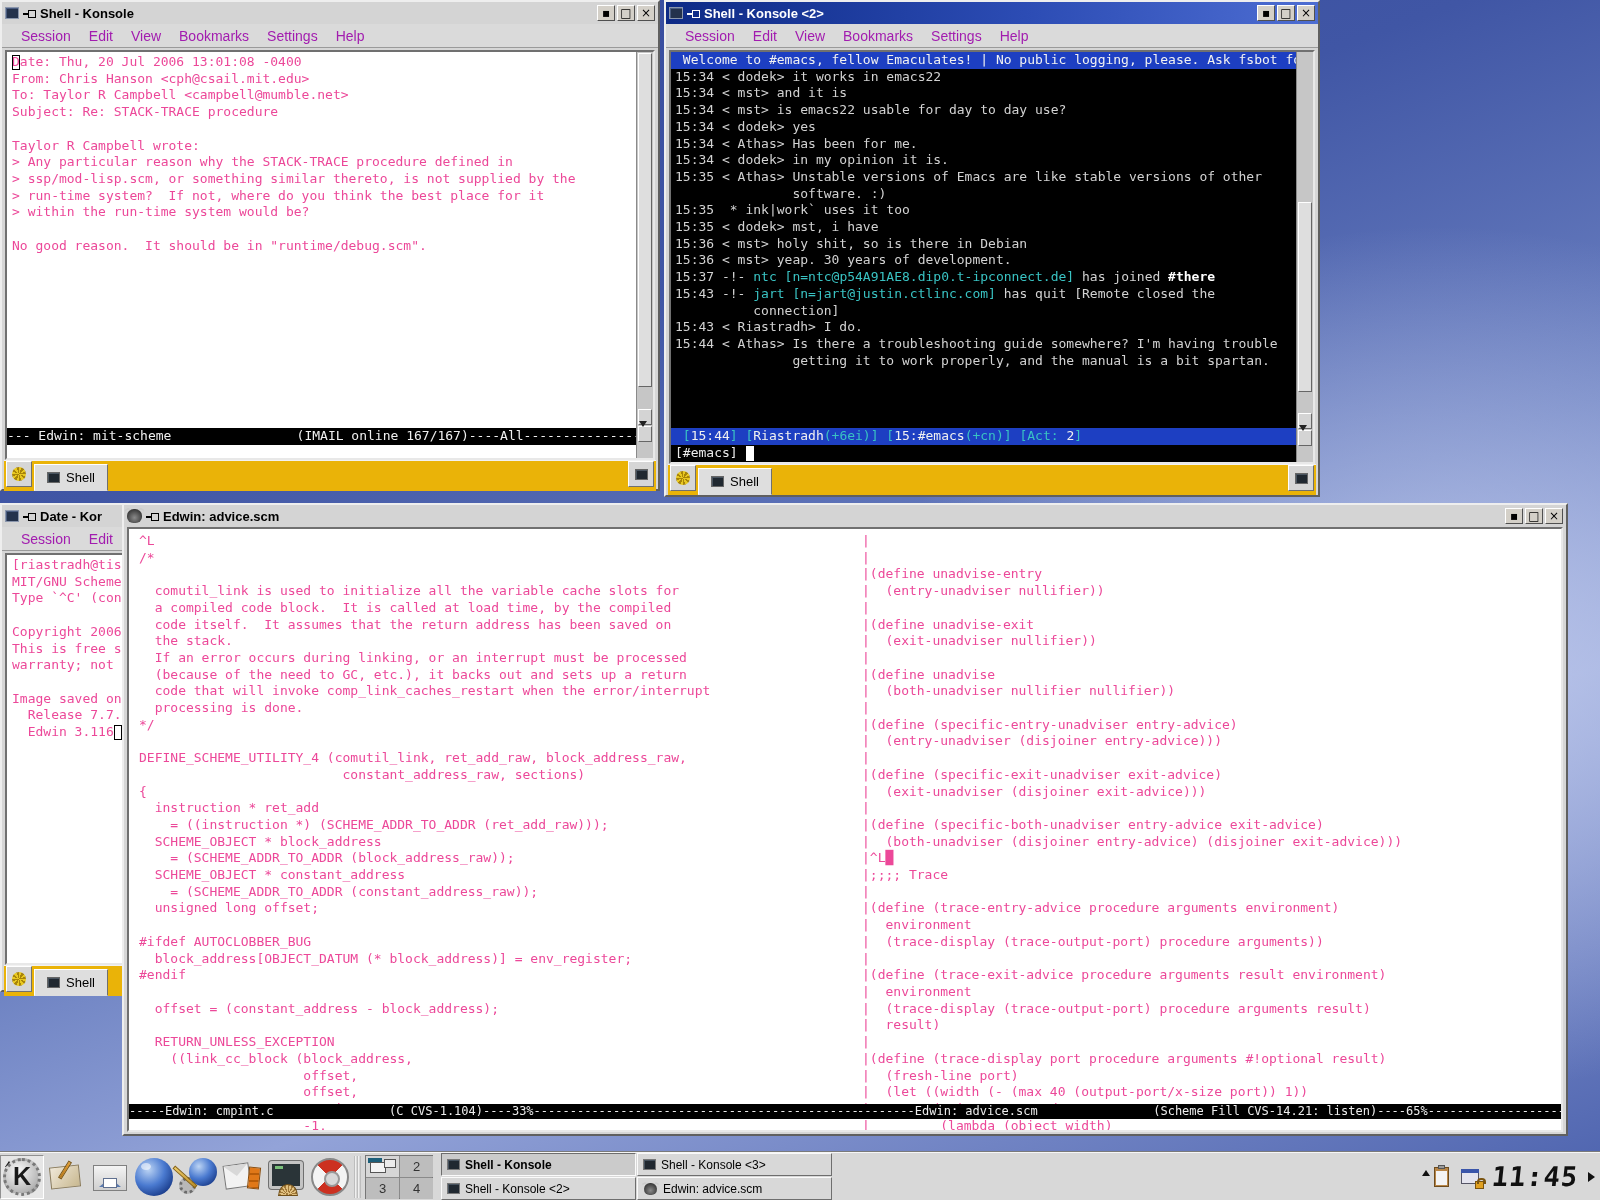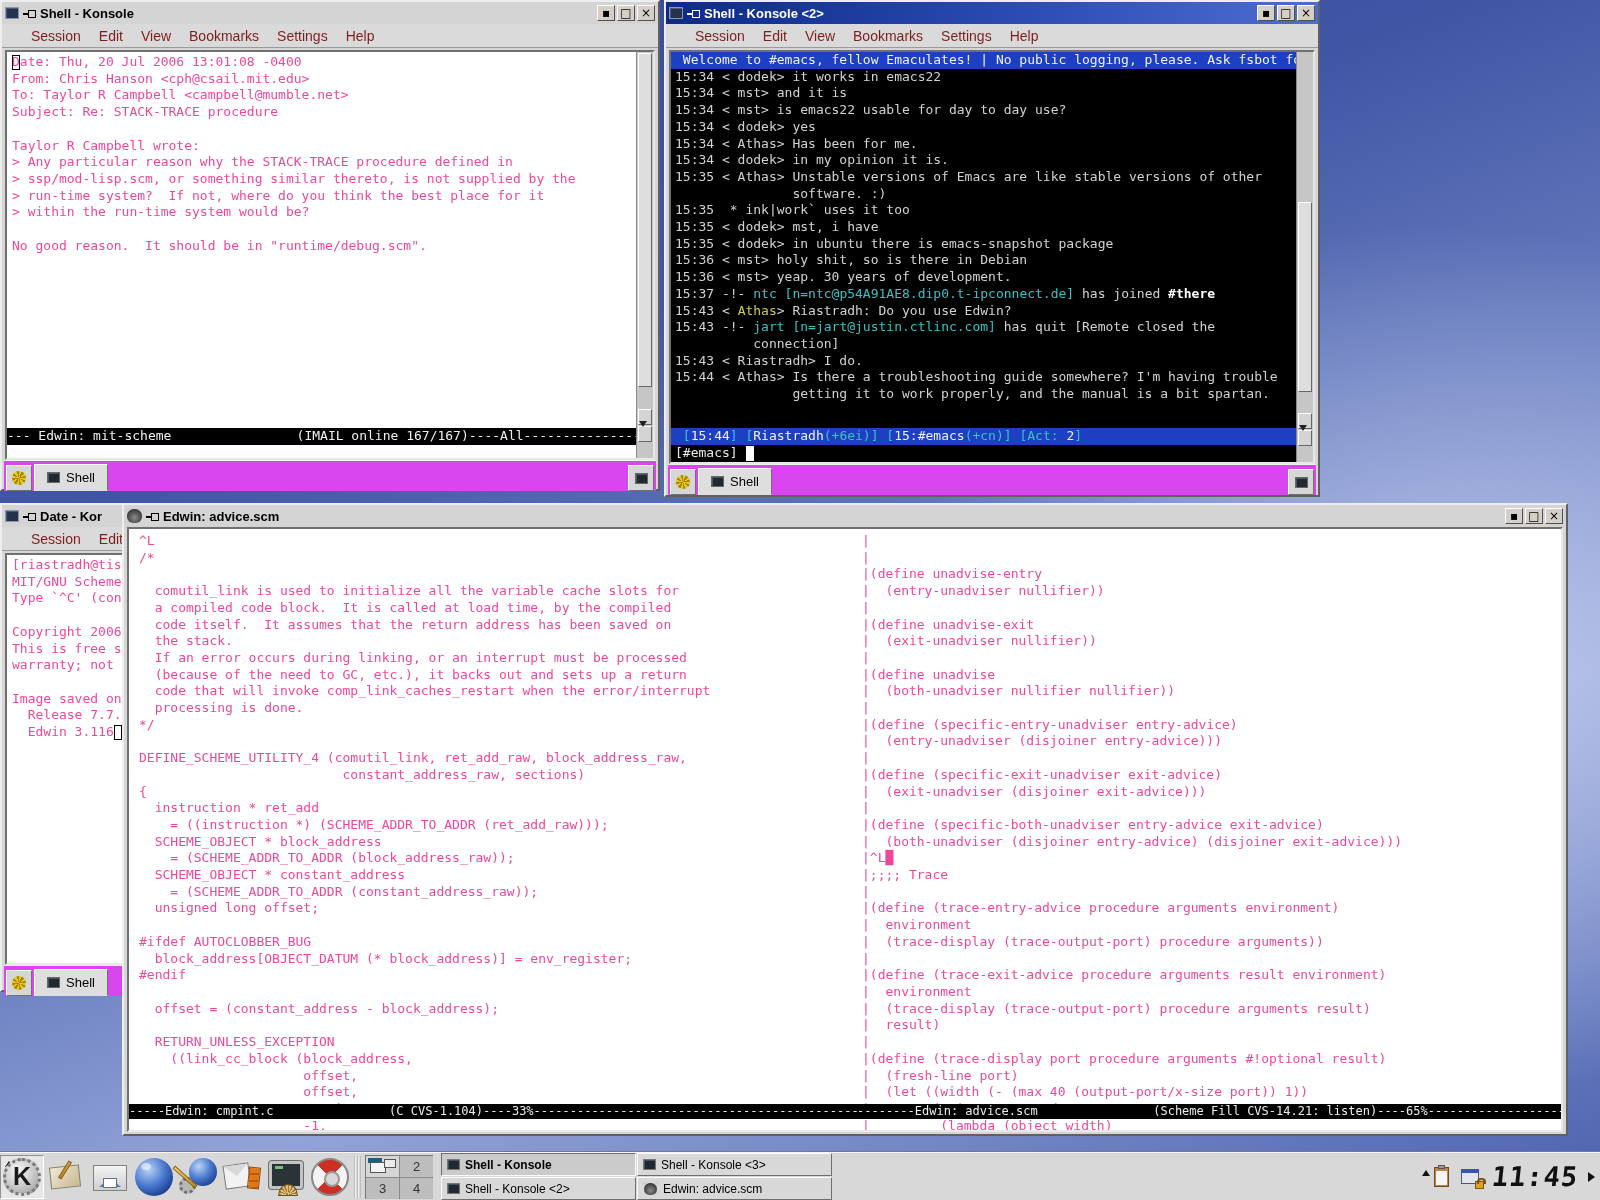--- a/index.html
+++ b/index.html
@@ -22,40 +22,40 @@
     box-shadow:inset 1px 1px 0 #4a5c80; flex:0 0 auto; }
   .pin { width:13px; height:9px; position:relative; flex:0 0 auto; }
   .pin::before { content:""; position:absolute; left:0; top:4px; width:6px; height:2px; background:currentColor; }
   .pin::after { content:""; position:absolute; right:0; top:1px; width:6px; height:6px; border:1px solid currentColor; }
   .wtitle { white-space:nowrap; overflow:hidden; }
   .wbtns { margin-left:auto; display:flex; gap:2px; }
   .wbtn { width:18px; height:16px; background:#d4d0c8; border:1px solid;
     border-color:#ffffff #505050 #505050 #ffffff; color:#000;
     font:12px/14px "DejaVu Sans", sans-serif; text-align:center; font-weight:normal; }
   .menubar { height:24px; background:#dadada; border-bottom:1px solid #9a9a9a;
-    display:flex; align-items:center; padding-left:20px; font-size:14px; color:#7f1d1d; overflow:hidden; }
+    display:flex; align-items:center; padding-left:10px; font-size:14px; color:#a21caf; overflow:hidden; }
   .menuitem { padding:0 9px; white-space:nowrap; }
 
   .term { position:absolute; left:3px; right:3px; background:#fff; overflow:hidden;
     border:2px solid; border-color:#707070 #e8e8e8 #e8e8e8 #707070; }
   .term pre { font:13px/16.7px "DejaVu Sans Mono", monospace; color:#ec4899; padding:2px 0 0 5px; }
   .statusline { position:absolute; left:0; right:17px; height:17px; background:#000; color:#f0f0f0;
     font:13px/16.5px "DejaVu Sans Mono", monospace; white-space:pre; overflow:hidden; }
 
   
   .sb { position:absolute; top:0; right:0; bottom:0; width:17px; background:#c6c6c6; border-left:1px solid #8a8a8a; }
   .sb-thumb { position:absolute; left:1px; right:1px; background:#dedede; border:1px solid; border-color:#fff #666 #666 #fff; }
   .sb-btn { position:absolute; left:1px; right:1px; height:16px; background:#d4d4d4; border:1px solid; border-color:#fff #666 #666 #fff; }
   .tri { width:0; height:0; margin:4px auto 0; }
   .tri.up { border:4px solid transparent; border-bottom:6px solid #222; margin-top:2px; }
   .tri.down { border:4px solid transparent; border-top:6px solid #222; }
 
   
-  .tabbar { position:absolute; left:2px; right:2px; height:31px; background:#d946ef;
-    border-top:1px solid #f2f2f2; display:flex; align-items:flex-end; overflow:hidden; }
+  .tabbar { position:absolute; left:2px; right:2px; height:31px; background:#eab308;
+    border-top:1px solid #f2f2f2; display:flex; align-items:flex-start; overflow:hidden; }
   .tb-btn { width:26px; height:26px; margin:0 2px; background:#d6d6d6; border:1px solid; border-color:#fff #707070 #707070 #fff;
     display:flex; align-items:center; justify-content:center; }
   .star { width:14px; height:14px; border-radius:50%;
     background:repeating-conic-gradient(#e8c820 0 22deg, #a88408 22deg 45deg); }
   .tab { height:27px; align-self:flex-end; display:flex; align-items:center; gap:6px; padding:0 12px;
     background:#dedede; border:1px solid; border-color:#fff #707070 transparent #fff; font-size:13px; color:#000; }
   .mini-term { width:13px; height:11px; background:#202830; border:1px solid #666; box-shadow:inset 1px 1px 0 #4a5560; }
   .tabfill { flex:1; }
 
   
@@ -278,25 +278,23 @@
           <div class="trow"><span class="n">15:34 &lt; dodek&gt; it works in emacs22</span></div>
           <div class="trow"><span class="n">15:34 &lt; mst&gt; and it is</span></div>
           <div class="trow"><span class="n">15:34 &lt; mst&gt; is emacs22 usable for day to day use?</span></div>
           <div class="trow"><span class="n">15:34 &lt; dodek&gt; yes</span></div>
           <div class="trow"><span class="n">15:34 &lt; Athas&gt; Has been for me.</span></div>
           <div class="trow"><span class="n">15:34 &lt; dodek&gt; in my opinion it is.</span></div>
           <div class="trow"><span class="n">15:35 &lt; Athas&gt; Unstable versions of Emacs are like stable versions of other</span></div>
           <div class="trow"><span class="n">               software. :)</span></div>
           <div class="trow"><span class="n">15:35  * ink|work` uses it too</span></div>
           <div class="trow"><span class="n">15:35 &lt; dodek&gt; mst, i have</span></div>
-          <div class="trow"><span class="n">15:35 &lt; dodek&gt; in ubuntu there is emacs-snapshot package</span></div>
           <div class="trow"><span class="n">15:36 &lt; mst&gt; holy shit, so is there in Debian</span></div>
           <div class="trow"><span class="n">15:36 &lt; mst&gt; yeap. 30 years of development.</span></div>
           <div class="trow"><span class="n">15:37 -!- </span><span class="c">ntc</span><span class="n"> </span><span class="c">[n=ntc@p54A91AE8.dip0.t-ipconnect.de]</span><span class="n"> has joined </span><span class="b">#there</span></div>
-          <div class="trow"><span class="n">15:43 &lt; </span><span class="y">Athas</span><span class="n">&gt; Riastradh: Do you use Edwin?</span></div>
           <div class="trow"><span class="n">15:43 -!- </span><span class="c">jart</span><span class="n"> </span><span class="c">[n=jart@justin.ctlinc.com]</span><span class="n"> has quit [Remote closed the</span></div>
           <div class="trow"><span class="n">          connection]</span></div>
           <div class="trow"><span class="n">15:43 &lt; Riastradh&gt; I do.</span></div>
           <div class="trow"><span class="n">15:44 &lt; Athas&gt; Is there a troubleshooting guide somewhere? I'm having trouble</span></div>
           <div class="trow"><span class="n">               getting it to work properly, and the manual is a bit spartan.</span></div>
         </div>
       <div class="trow irc-status" style="top:376px;"><span class="c"> [</span><span class="w">15:44</span><span class="c">] [</span><span class="w">Riastradh</span><span class="c">(+6ei)] [</span><span class="w">15:#emacs</span><span class="c">(+cn)] [Act: </span><span class="w">2</span><span class="c">]</span></div>
       <div class="input-line" style="top:393px;">[#emacs] </div>
       <div class="cursor block-w" style="left:75px; top:394px; width:8px; height:15px;"></div>
       <div class="sb">

